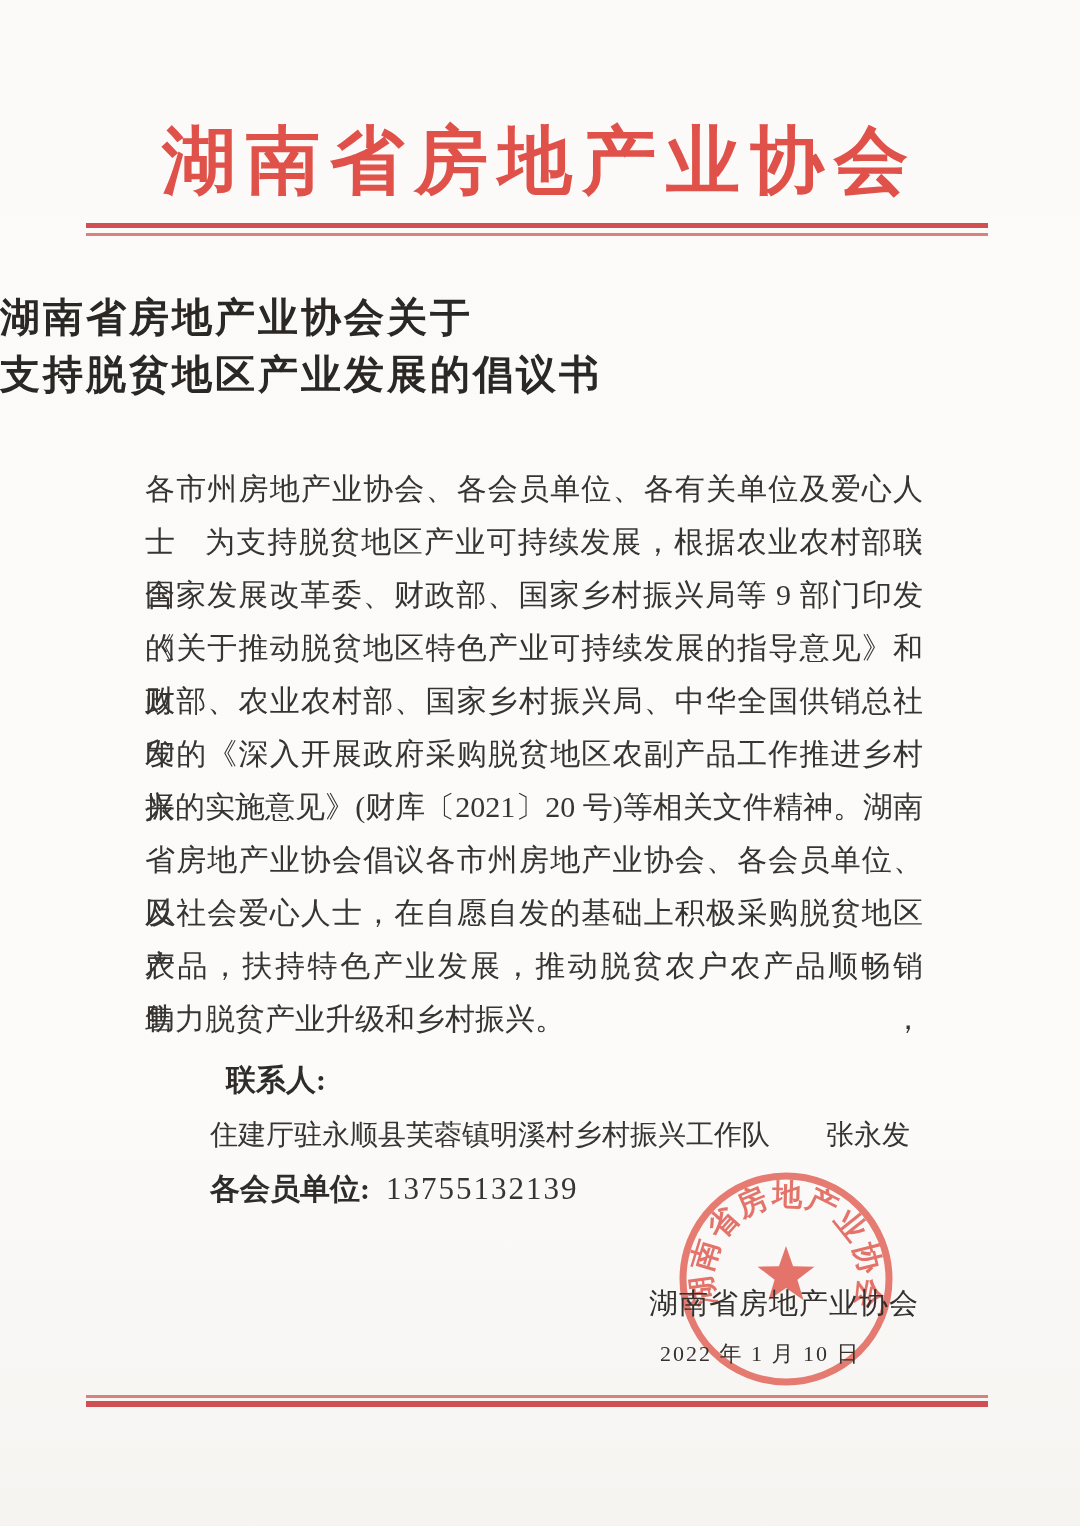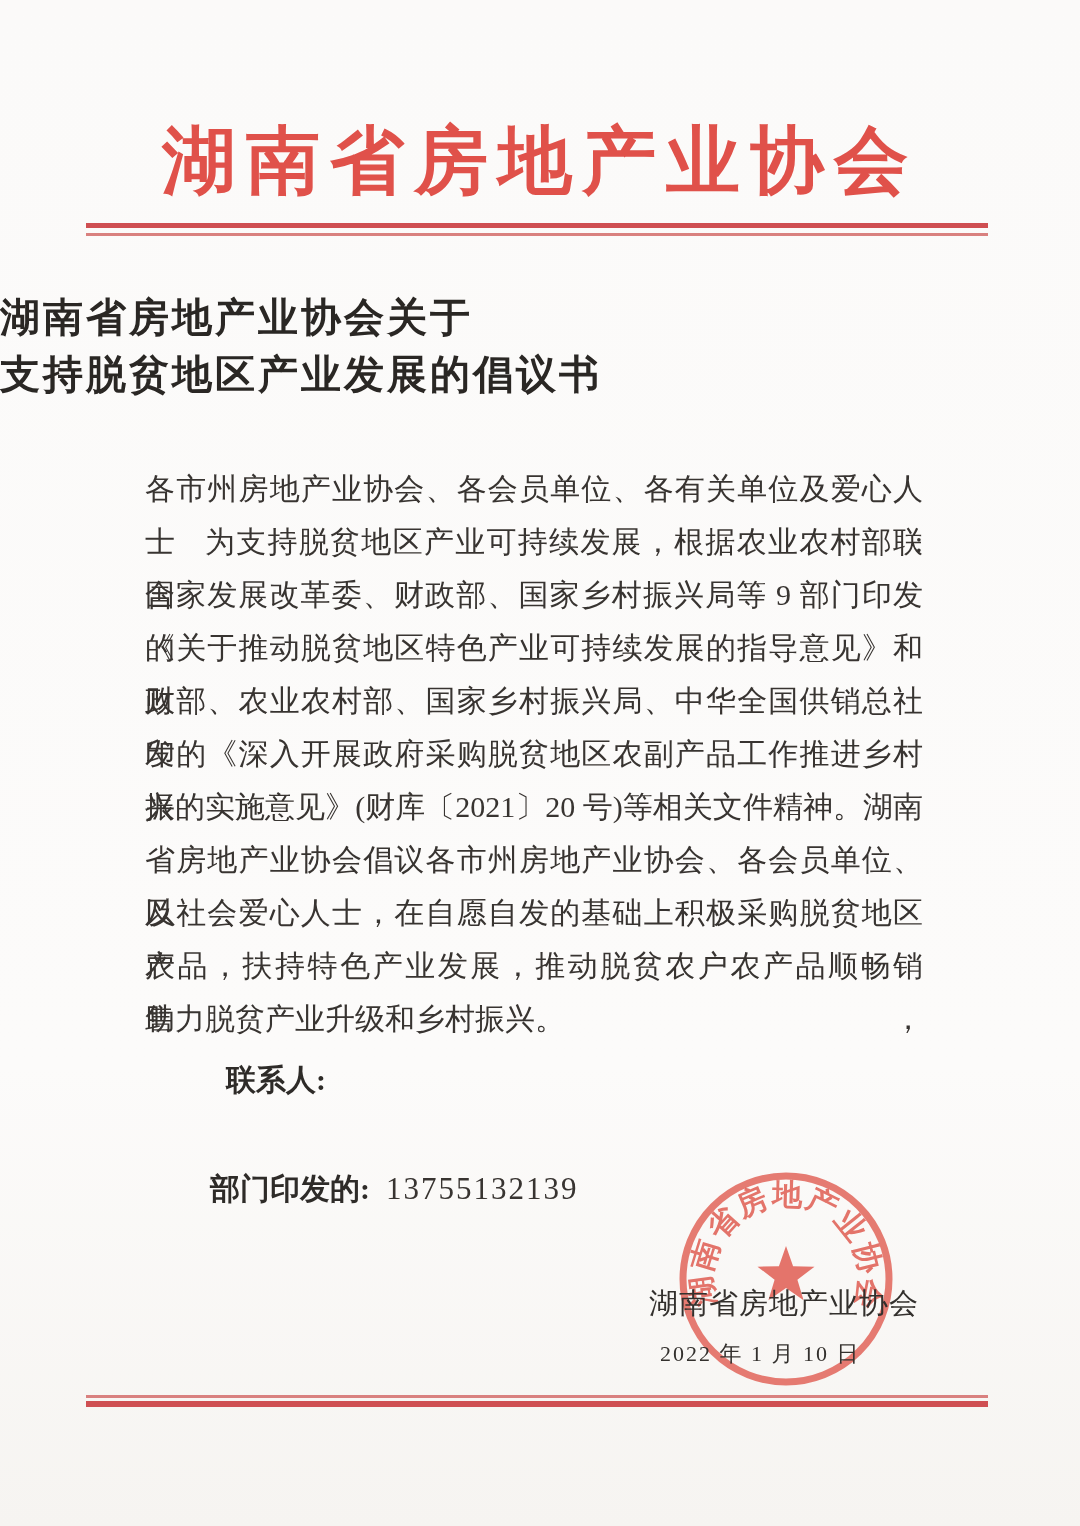--- a/index.html
+++ b/index.html
@@ -91,23 +91,24 @@
     <div class="bline just">发的《深入开展政府采购脱贫地区农副产品工作推进乡村振</div>
     <div class="bline just">兴的实施意见》(财库〔2021〕20 号)等相关文件精神。湖南</div>
     <div class="bline just">省房地产业协会倡议各市州房地产业协会、各会员单位、以</div>
     <div class="bline just">及社会爱心人士，在自愿自发的基础上积极采购脱贫地区农</div>
     <div class="bline just">产品，扶持特色产业发展，推动脱贫农户农产品顺畅销售，</div>
     <div class="bline">助力脱贫产业升级和乡村振兴。</div>
   </div>
 
   <div class="contact-label">联系人:</div>
 
+  <div class="contact-team">住建厅驻永顺县芙蓉镇明溪村乡村振兴工作队　　张永发</div>
 
   <div class="contact-phone">
-    <span class="lbl">部门印发的:</span><span class="val">13755132139</span>
+    <span class="lbl">各会员单位:</span><span class="val">13755132139</span>
   </div>
 
   <svg class="seal" width="220" height="220" viewBox="0 0 220 220">
     <circle cx="110" cy="109" r="103" fill="none" stroke="#df574c" stroke-width="7" opacity="0.78"></circle>
     <defs>
       <path id="sealArc" d="M 40.5 134.3 A 74 74 0 1 1 179.5 134.3" fill="none"></path>
     </defs>
     <text font-size="30" font-weight="bold" fill="#df574c" opacity="0.82" letter-spacing="2">
       <textPath href="#sealArc" startOffset="0">湖南省房地产业协会</textPath>
     </text>

